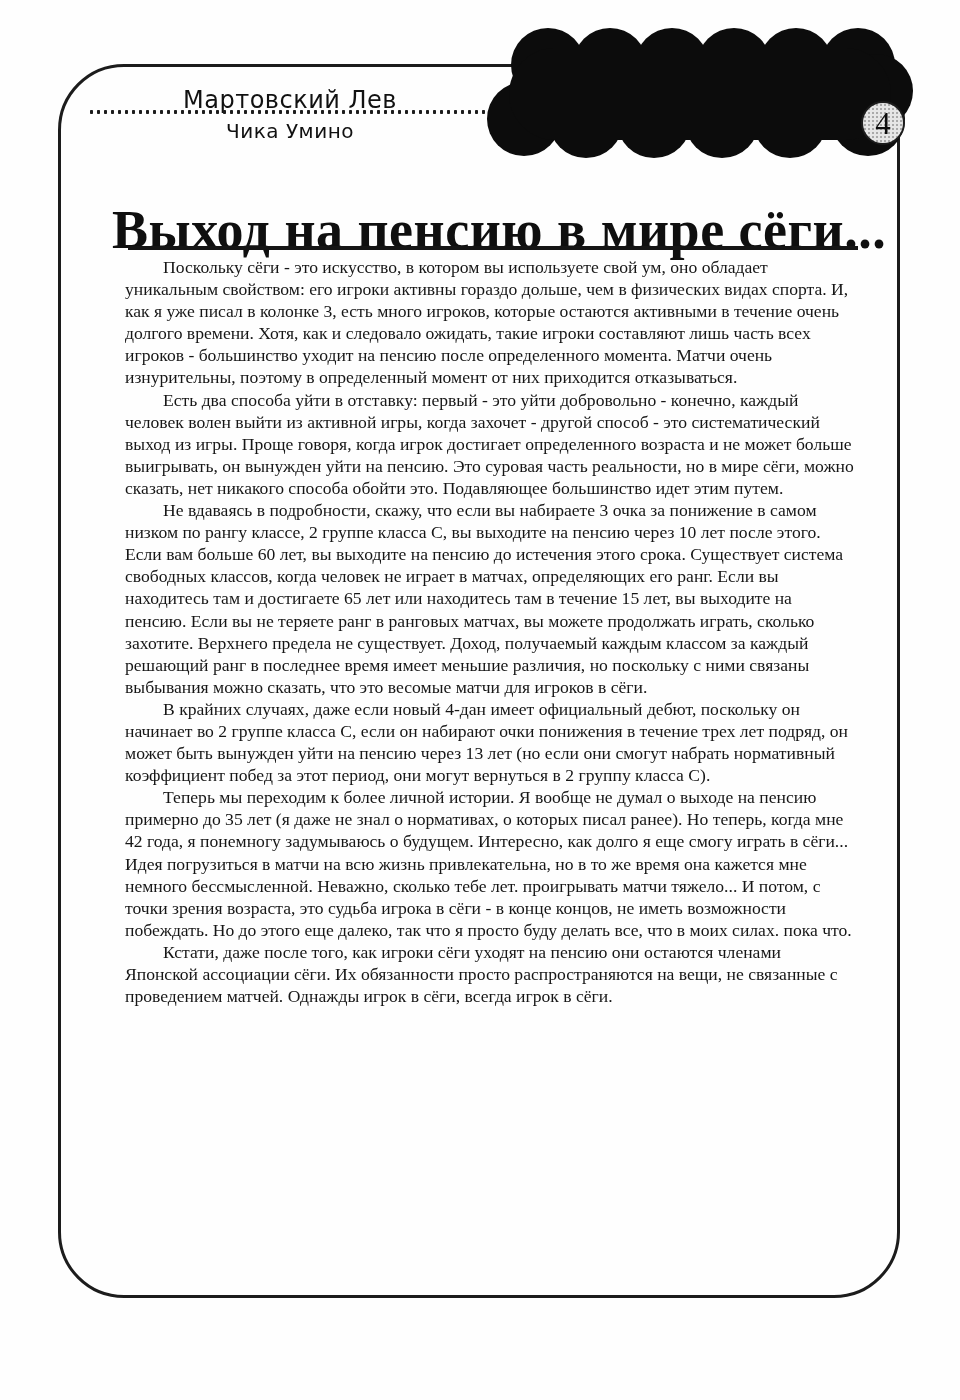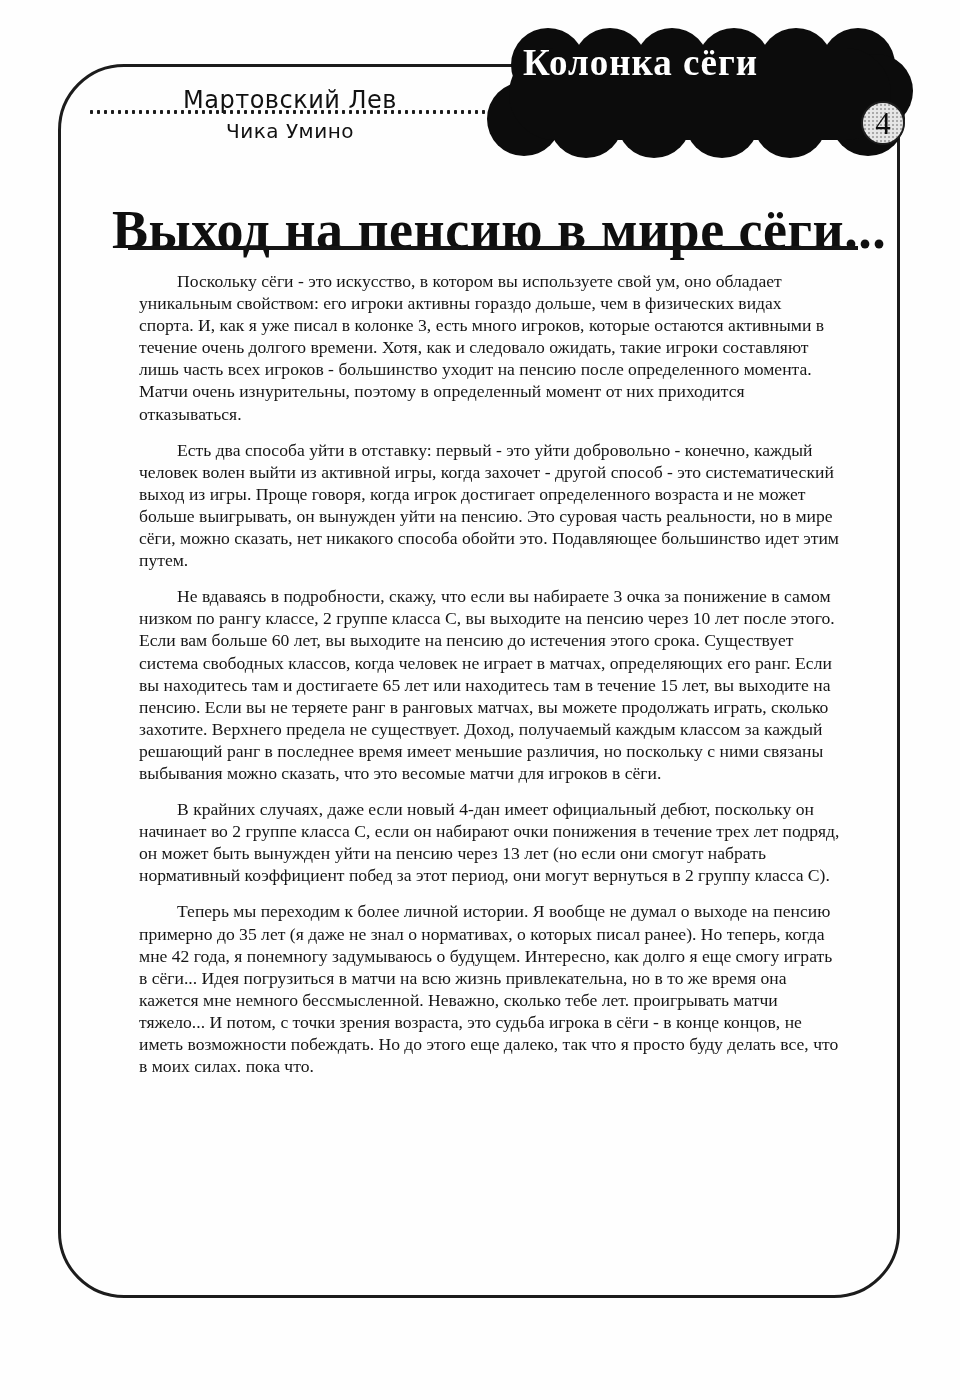--- a/index.html
+++ b/index.html
@@ -71,21 +71,21 @@
     text-align:center;font-family:var(--serif);font-weight:bold;font-size:54px;
     color:#0f0f0f;letter-spacing:.5px;white-space:nowrap;
   }
   .title-underline{position:absolute;left:128px;top:246px;width:730px;height:4px;background:#151515;z-index:2;}
 
   .article-body{
     position:absolute;left:125px;top:256px;width:729px;z-index:2;
     font-family:var(--serif);font-size:17.6px;line-height:22.1px;color:var(--ink);
     text-align:left;
   }
-  .article-body p{margin:14px;text-indent:38px;}
+  .article-body p{margin:0;text-indent:38px;}
 </style>
 </head>
 <body>
 
 <div class="page">
 
   <div class="border-box"></div>
 
   <div class="series-title">Мартовский Лев</div>
   <div class="dotted-divider"></div>
@@ -100,32 +100,32 @@
       <i></i>
       <i></i>
       <i></i>
       <i></i>
       <i></i>
       <i></i>
       <i></i>
       <i></i>
     <span class="badge-fill"></span>
     <div class="badge-text">
-      <div>Колонка сёги</div>
     </div>
   </div>
 
   <div class="page-number-badge">
     <span class="page-number">4</span>
   </div>
 
   <div class="article-title">Выход на пенсию в мире сёги...</div>
   <div class="title-underline"></div>
 
   <div class="article-body">
     <p>Поскольку сёги - это искусство, в котором вы используете свой ум, оно обладает уникальным свойством: его игроки активны гораздо дольше, чем в физических видах спорта. И, как я уже писал в колонке 3, есть много игроков, которые остаются активными в течение очень долгого времени. Хотя, как и следовало ожидать, такие игроки составляют лишь часть всех игроков - большинство уходит на пенсию после определенного момента. Матчи очень изнурительны, поэтому в определенный момент от них приходится отказываться.</p>
     <p>Есть два способа уйти в отставку: первый - это уйти добровольно - конечно, каждый человек волен выйти из активной игры, когда захочет - другой способ - это систематический выход из игры. Проще говоря, когда игрок достигает определенного возраста и не может больше выигрывать, он вынужден уйти на пенсию. Это суровая часть реальности, но в мире сёги, можно сказать, нет никакого способа обойти это. Подавляющее большинство идет этим путем.</p>
     <p>Не вдаваясь в подробности, скажу, что если вы набираете 3 очка за понижение в самом низком по рангу классе, 2 группе класса С, вы выходите на пенсию через 10 лет после этого. Если вам больше 60 лет, вы выходите на пенсию до истечения этого срока. Существует система свободных классов, когда человек не играет в матчах, определяющих его ранг. Если вы находитесь там и достигаете 65 лет или находитесь там в течение 15 лет, вы выходите на пенсию. Если вы не теряете ранг в ранговых матчах, вы можете продолжать играть, сколько захотите. Верхнего предела не существует. Доход, получаемый каждым классом за каждый решающий ранг в последнее время имеет меньшие различия, но поскольку с ними связаны выбывания можно сказать, что это весомые матчи для игроков в сёги.</p>
     <p>В крайних случаях, даже если новый 4-дан имеет официальный дебют, поскольку он начинает во 2 группе класса С, если он набирают очки понижения в течение трех лет подряд, он может быть вынужден уйти на пенсию через 13 лет (но если они смогут набрать нормативный коэффициент побед за этот период, они могут вернуться в 2 группу класса С).</p>
     <p>Теперь мы переходим к более личной истории. Я вообще не думал о выходе на пенсию примерно до 35 лет (я даже не знал о нормативах, о которых писал ранее). Но теперь, когда мне 42 года, я понемногу задумываюсь о будущем. Интересно, как долго я еще смогу играть в сёги... Идея погрузиться в матчи на всю жизнь привлекательна, но в то же время она кажется мне немного бессмысленной. Неважно, сколько тебе лет. проигрывать матчи тяжело... И потом, с точки зрения возраста, это судьба игрока в сёги - в конце концов, не иметь возможности побеждать. Но до этого еще далеко, так что я просто буду делать все, что в моих силах. пока что.</p>
+    <p>Кстати, даже после того, как игроки сёги уходят на пенсию они остаются членами Японской ассоциации сёги. Их обязанности просто распространяются на вещи, не связанные с проведением матчей. Однажды игрок в сёги, всегда игрок в сёги.</p>
   </div>
 
 </div>
 
 </body></html>

